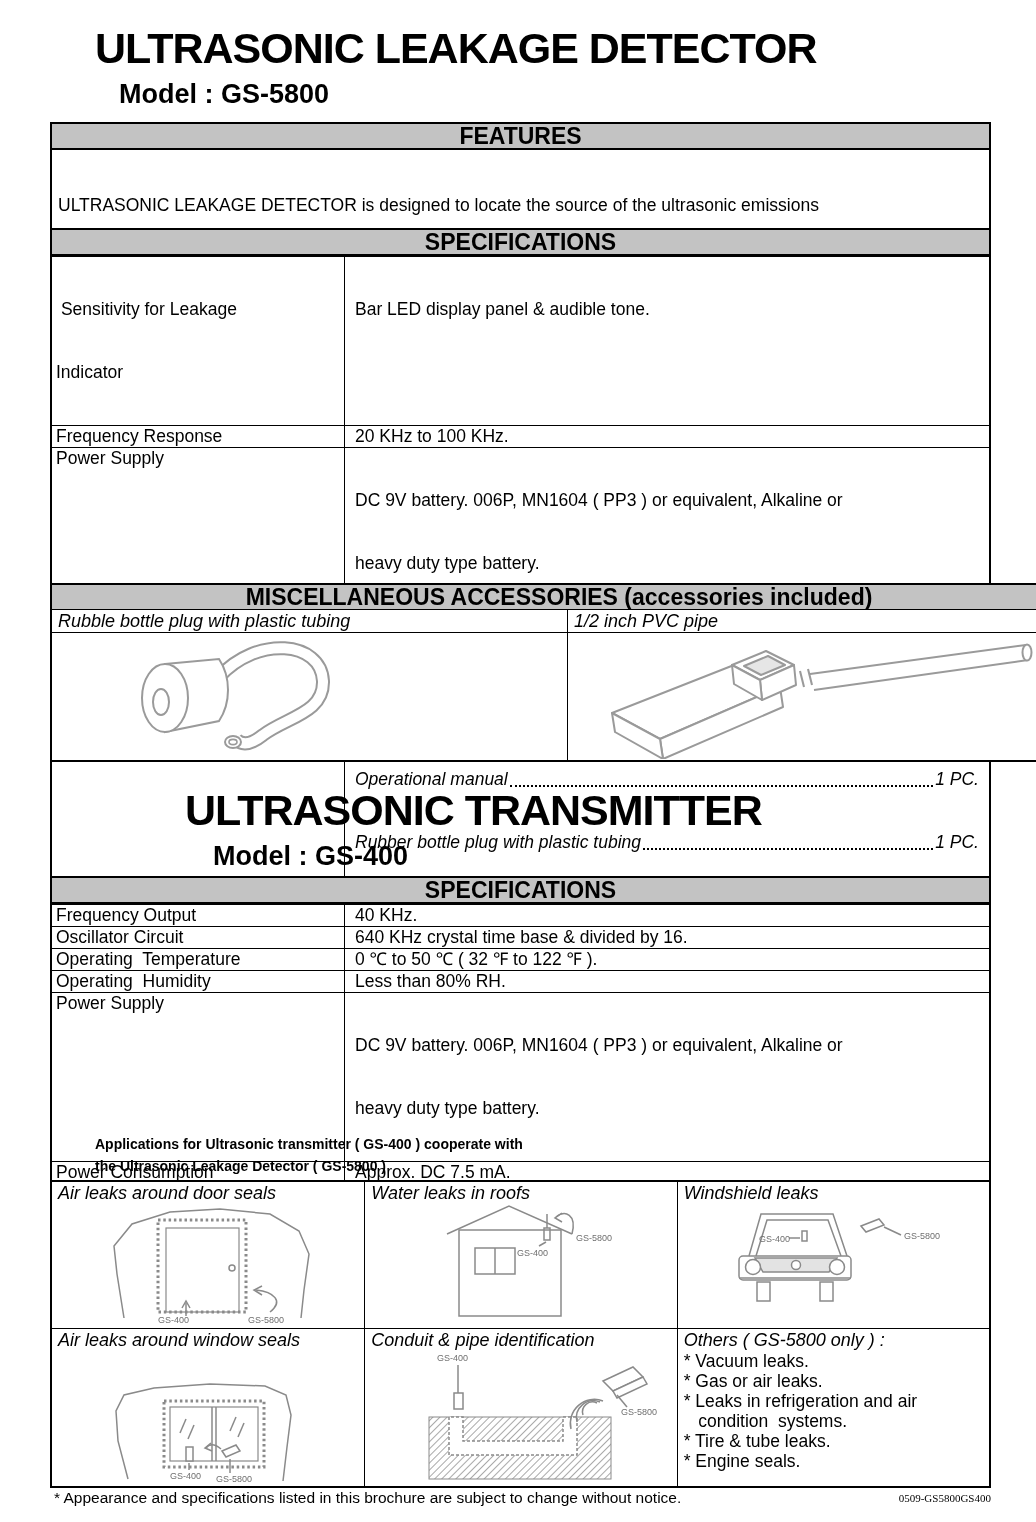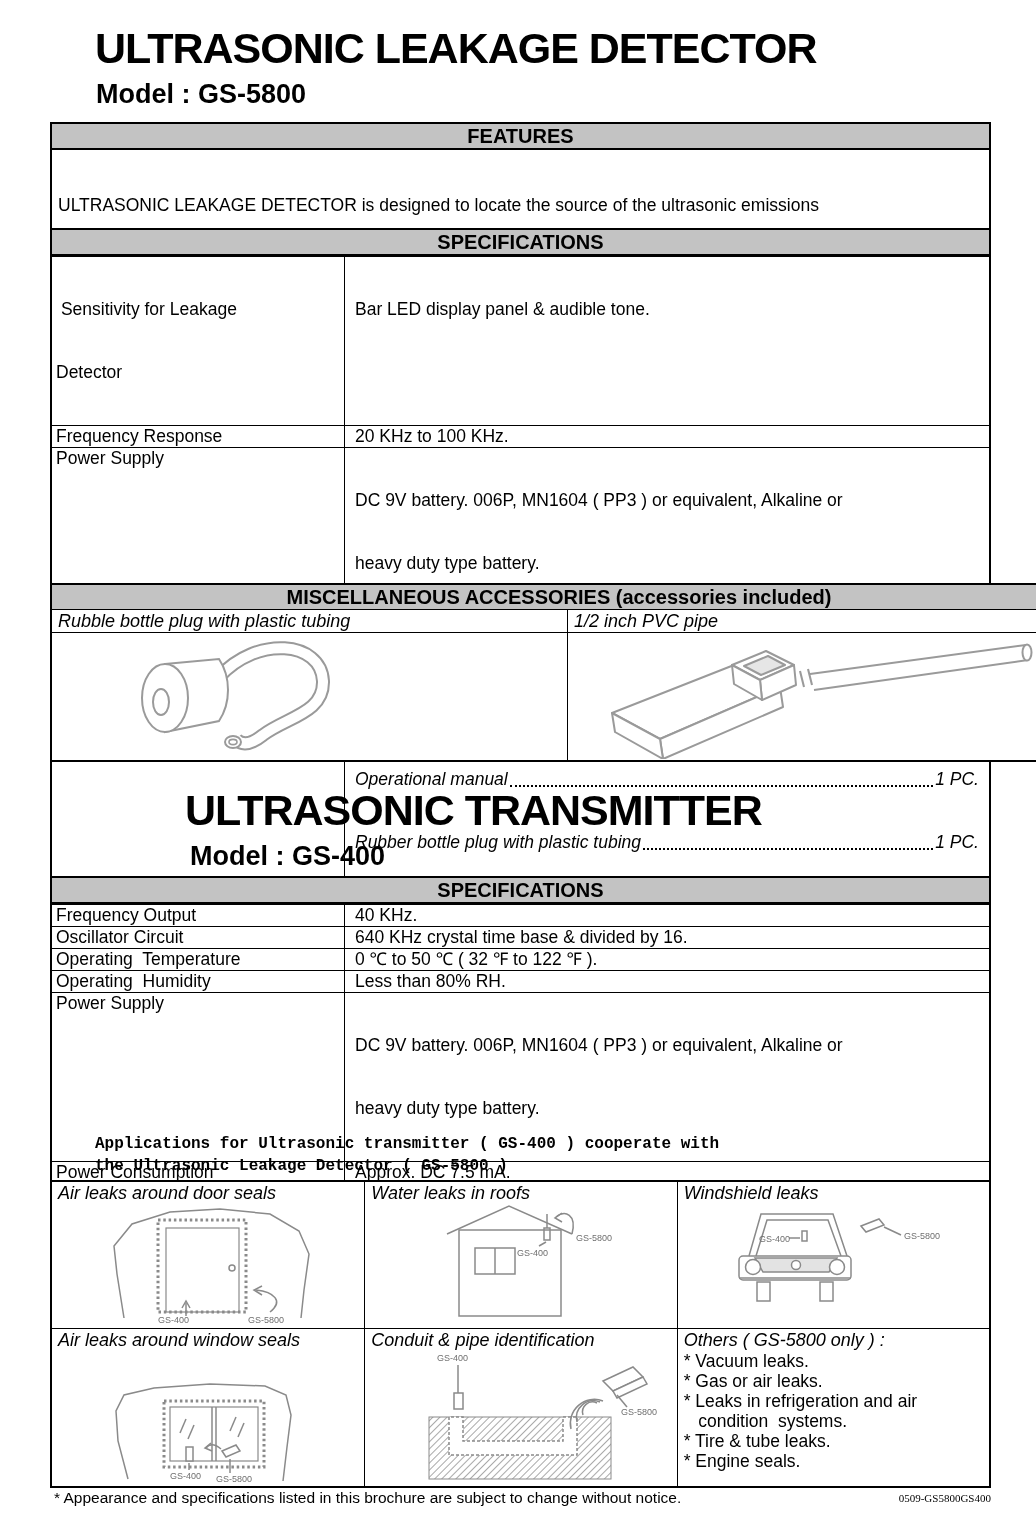--- a/index.html
+++ b/index.html
@@ -1,38 +1,38 @@
 <!DOCTYPE html>
 <html><head>
 <meta charset="utf-8">
 <style>
   html,body{margin:0;padding:0;background:#fff;}
   body{width:1036px;height:1522px;position:relative;font-family:"Liberation Sans",sans-serif;color:#000;overflow:hidden;}
   .abs{position:absolute;}
   h1,h2{margin:0;font-weight:bold;line-height:1.05;}
   .big-title{font-size:43px;letter-spacing:-1px;}
-  .model-title{font-size:27px;}
+  .model-title{font-size:27px;margin-left:23px;}
   .box{border:2px solid #000;background:#fff;box-sizing:border-box;}
-  .hdr{background:#c3c3c3;text-align:center;font-weight:bold;font-size:20px;line-height:22px;padding:1px 0;border-bottom:2px solid #000;}
+  .hdr{background:#c3c3c3;text-align:center;font-weight:bold;font-size:23px;line-height:22px;padding:1px 0;border-bottom:2px solid #000;}
   .features-body{padding:2px 6px 4px 6px;font-size:17.5px;line-height:21.5px;white-space:pre-wrap;}
   .spec-row{display:grid;grid-template-columns:292px 1fr;border-top:1px solid #000;font-size:17.5px;line-height:21px;}
   .spec-row:first-of-type{border-top:none;}
   .lbl{padding:0 4px;white-space:pre-wrap;}
   .val{border-left:1px solid #000;padding:0 10px;white-space:pre-wrap;}
   .note{font-style:italic;}
   .dotline{display:flex;align-items:flex-end;font-style:italic;}
   .dotline .nm{white-space:pre-wrap;}
   .leader{flex:1;border-bottom:2px dotted #000;margin:0 2px 3px 2px;}
   .qty{white-space:nowrap;}
   .two-col{display:grid;grid-template-columns:1fr 1fr;gap:16px;}
   .two-col > div + div{border-left:1px solid #000;}
   .cap{font-style:italic;font-size:18px;line-height:22px;padding:0 6px;}
   .img-row{border-top:1px solid #000;}
   .img-cell{height:127px;display:flex;align-items:center;justify-content:center;overflow:hidden;}
-  .apps-heading{font-weight:bold;font-size:16px;line-height:22px;font-family:Liberation Mono, monospace;}
+  .apps-heading{font-weight:bold;font-size:14px;line-height:22px;}
   .apps-row{display:grid;grid-template-columns:1fr 1fr 1fr;}
   .apps-row + .apps-row{border-top:1px solid #000;}
   .app-cell{overflow:hidden;position:relative;}
   .app-cell + .app-cell{border-left:1px solid #000;}
   .r1 .app-cell{height:146px;}
   .r2 .app-cell{height:157px;}
   .app-cell svg{display:block;margin:0 auto;}
   .oth-line{font-size:17.5px;line-height:20px;padding:0 6px;white-space:pre-wrap;}
   .footer{display:flex;justify-content:space-between;font-size:15.5px;line-height:18px;}
   .footer .code{font-family:"Liberation Serif",serif;font-size:11px;}
@@ -56,21 +56,21 @@
     <div>audible sound by either internal buzzer or external optional earphone.</div>
   </div>
 </div>
 
 <div class="abs box" style="left:50px;top:228px;width:941px;">
   <div class="hdr">SPECIFICATIONS</div>
 
   <div class="spec-row">
     <div class="lbl">
       <div> Sensitivity for Leakage</div>
-      <div>Detector</div>
+      <div>Indicator</div>
     </div>
     <div class="val">
       <div>Bar LED display panel &amp; audible tone.</div>
     </div>
   </div>
 
   <div class="spec-row">
     <div class="lbl">Frequency Response</div>
     <div class="val">20 KHz to 100 KHz.</div>
   </div>

